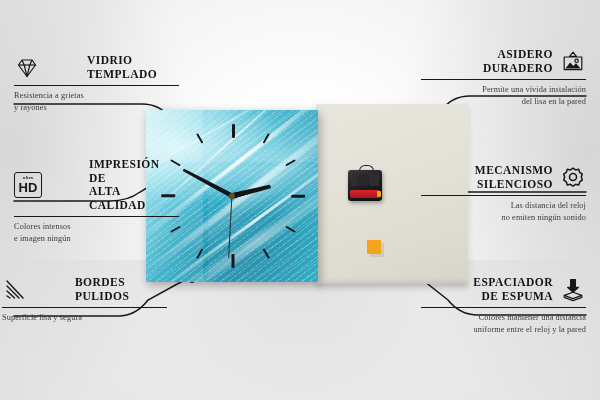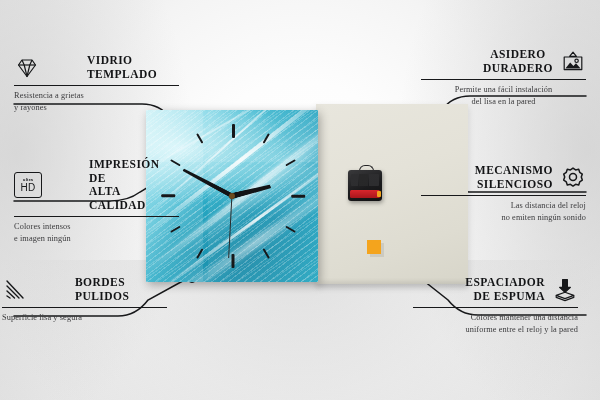--- a/index.html
+++ b/index.html
@@ -120,29 +120,29 @@
   }
   .co-rule{height:1.1px;background:#17181a;margin:4px 0 4px;}
   .co-desc{
     font-family:"Liberation Serif", serif;
     font-size:8.3px;line-height:1.42;color:#3a3a3c;letter-spacing:.1px;
   }
 
   #co-vidrio   {left:14px; top:54px;}
   #co-hd       {left:14px; top:158px;}
   #co-bordes   {left:2px; top:276px;}
-  #co-asidero  {right:14px; top:48px;text-align:center;}
+  #co-asidero  {right:14px; top:48px;}
   #co-mecanismo{right:14px; top:164px;}
-  #co-espaciador{right:22px; top:276px;}
+  #co-espaciador{right:14px; top:276px;}
 
   
   .hd-badge{width:26px;height:24px;border:1.6px solid #17181a;border-radius:3px;
     display:flex;flex-direction:column;align-items:center;justify-content:center;line-height:1;}
   .hd-ultra{font-family:"Liberation Sans", sans-serif;font-size:4.3px;font-weight:bold;letter-spacing:.2px;color:#17181a;}
-  .hd-big{font-family:"Liberation Sans", sans-serif;font-size:10px;font-weight:normal;letter-spacing:.2px;color:#17181a;margin-top:.5px;}
+  .hd-big{font-family:"Liberation Sans", sans-serif;font-size:13px;font-weight:bold;letter-spacing:.2px;color:#17181a;margin-top:.5px;}
 </style>
 </head>
 <body>
 
 <div id="stage">
 
   <div class="bg-sweep left"></div>
   <div class="bg-sweep right"></div>
   <div class="bg-sweep bottom"></div>
 
@@ -290,21 +290,21 @@
         <svg viewBox="0 0 26 26" width="26" height="26" fill="none" stroke="#17181a" stroke-width="1.2" stroke-linejoin="round">
           <path d="M13 3.2 L9.6 7.4 H16.4 Z"></path>
           <rect x="4.2" y="8" width="17.6" height="12.6"></rect>
           <path d="M5.4 19.4 L10.2 13.4 L13.4 17 L16 14.2 L20.6 19.4 Z" fill="#17181a" stroke="none"></path>
           <circle cx="16.6" cy="11.8" r="1.7"></circle>
         </svg>
       </span>
     </div>
     <div class="co-rule"></div>
     <div class="co-desc">
-      <span>Permite una fácil instalación</span><br>
+      <span>Permite una vívida instalación</span><br>
       <span>del lisa en la pared</span>
     </div>
   </div>
 
   <div class="callout right" id="co-mecanismo">
     <div class="co-head">
       <span class="co-title">
         <span>MECANISMO</span><br>
         <span>SILENCIOSO</span>
       </span>

